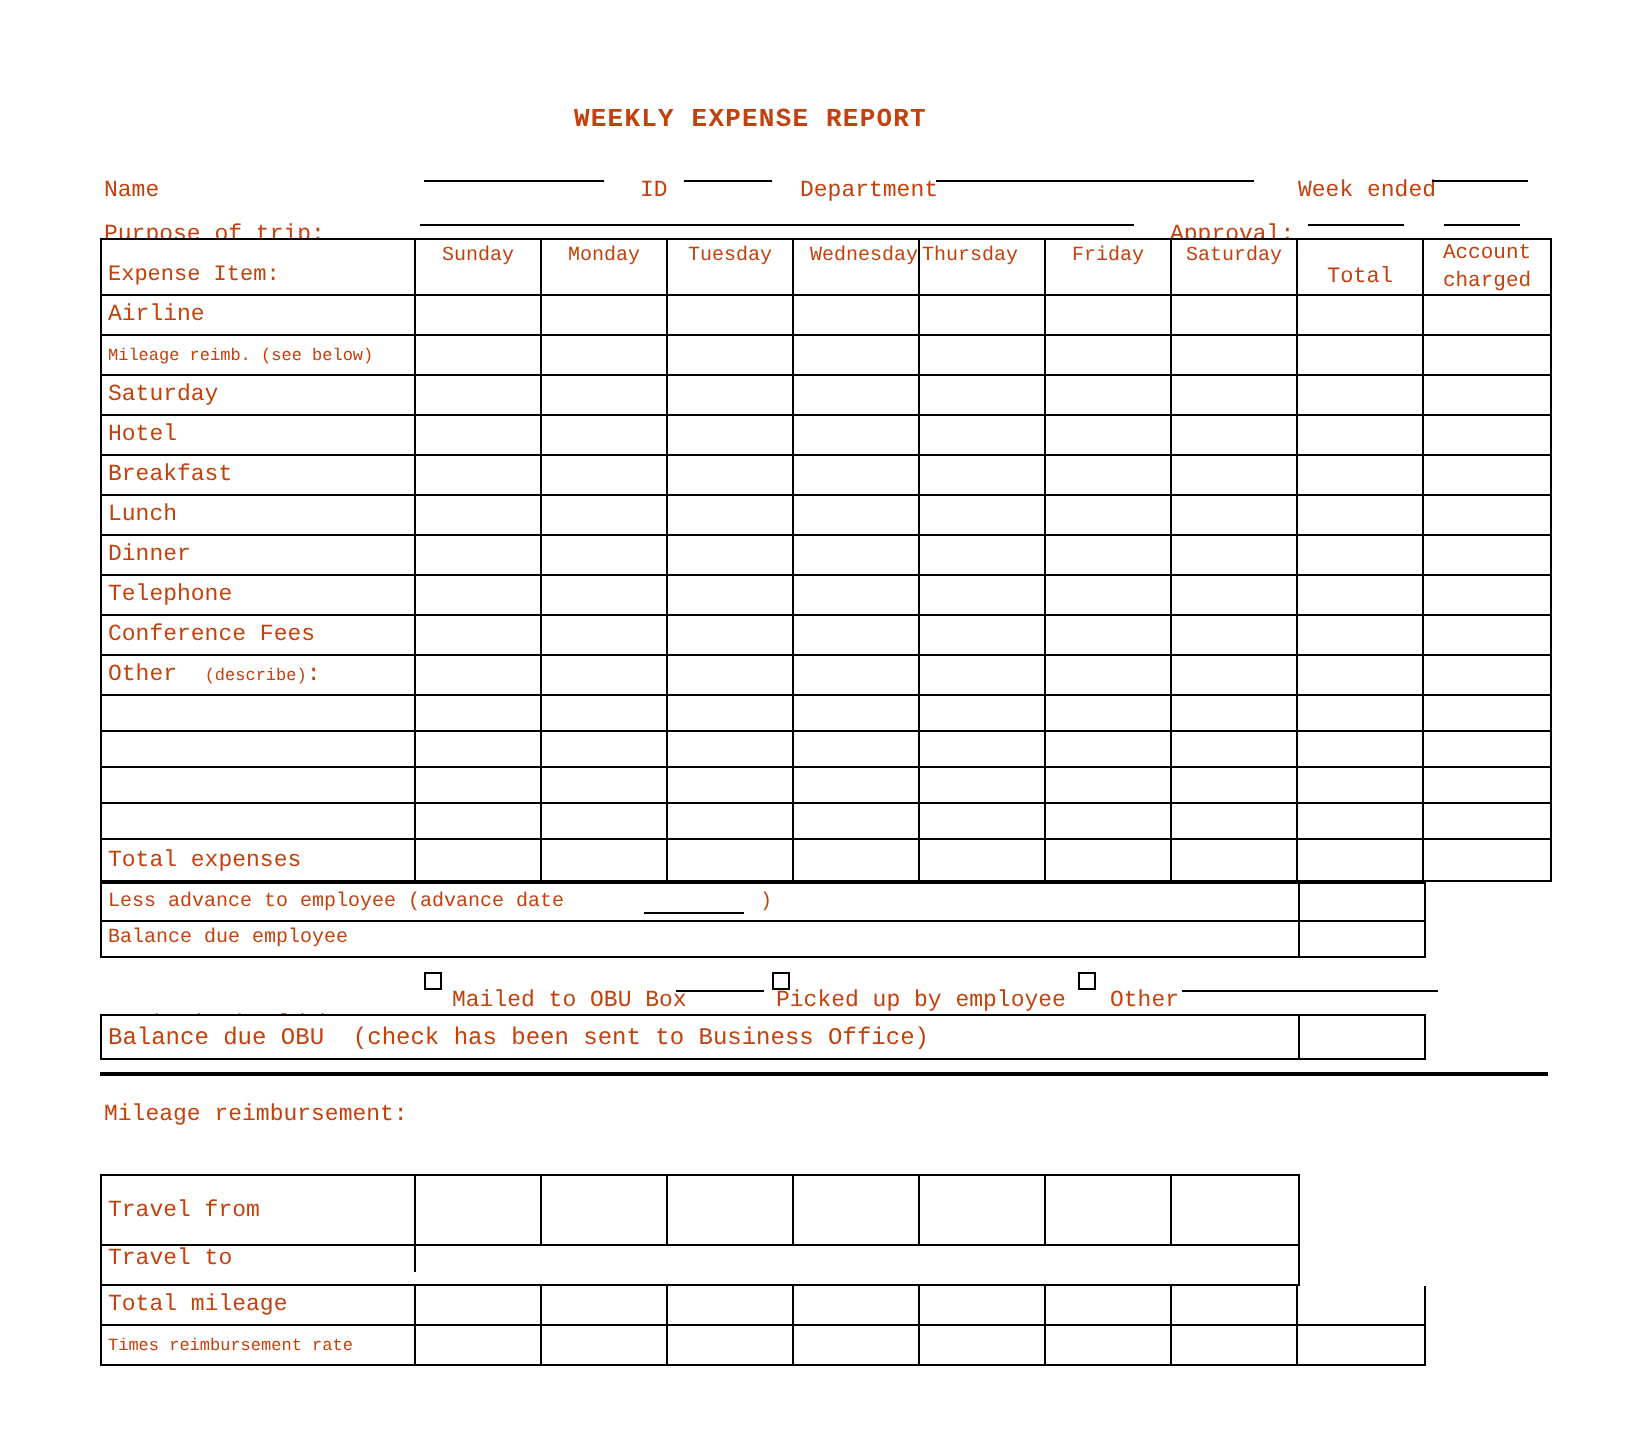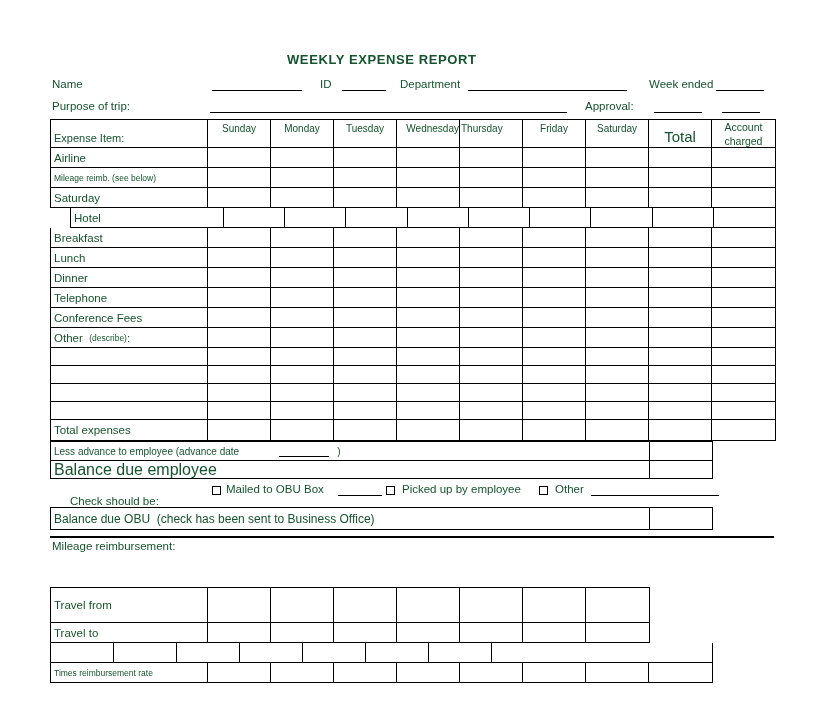--- a/index.html
+++ b/index.html
@@ -1,47 +1,47 @@
 <!DOCTYPE html>
 <html><head>
 <meta charset="utf-8">
 <style>
   html,body{margin:0;padding:0;background:#fff;}
   .page{
     position:relative;width:817px;height:720px;background:#fff;
-    font-family:Liberation Sans, sans-serif;color:#14532d;overflow:hidden;
+    font-family:Liberation Mono, monospace;color:#c2410c;overflow:hidden;
   }
   .abs{position:absolute;white-space:nowrap;}
-  .lbl{font-size:11.5px;}
+  .lbl{font-size:11.5px;margin-top:11px;}
   .title{font-size:13px;font-weight:bold;letter-spacing:0.6px;}
   .blank{position:absolute;height:13px;border-bottom:1px solid #000;}
   
   .t-row{display:flex;border-left:1px solid #000;border-right:1px solid #000;border-bottom:1px solid #000;box-sizing:border-box;background:#fff;}
   .t-row-first{border-top:1px solid #000;}
   .cell{box-sizing:border-box;border-right:1px solid #000;overflow:visible;}
   .cell.no-r{border-right:none;}
   .label-cell{width:157px;display:flex;align-items:center;padding-left:3px;}
   .item-label{font-size:11.5px;}
   .item-label.small{font-size:8.5px;}
   .small-inline{font-size:8.5px;}
   .blank-cell{width:63px;}
   #expense-table{position:absolute;left:50px;top:119px;width:726px;}
   .header-row{height:29px;}
   .item-header{align-items:flex-end;padding-bottom:3px;font-size:11px;}
   .day-cell{width:63px;display:flex;align-items:flex-start;justify-content:center;padding-top:3px;font-size:10px;white-space:nowrap;}
   .day-wed{justify-content:flex-end;z-index:2;}
   .day-thu{justify-content:flex-start;padding-left:1px;}
-  .total-hcell{width:63px;display:flex;align-items:flex-end;justify-content:center;padding-bottom:2px;font-size:15px;}
+  .total-hcell{width:63px;display:flex;align-items:flex-end;justify-content:center;padding-bottom:2px;font-size:11px;}
   .account-hcell{width:63px;display:flex;flex-direction:column;align-items:center;padding-top:2px;font-size:10.5px;line-height:11px;justify-content:space-between;}
   
   .bar-row{position:absolute;left:50px;width:663px;border:1px solid #000;display:flex;box-sizing:border-box;background:#fff;}
   .bar-main{flex:1;display:flex;align-items:center;padding-left:3px;overflow:hidden;}
   .bar-total{width:63px;border-left:1px solid #000;box-sizing:border-box;}
   .advance-text{font-size:10px;}
-  .bar-text{font-size:16px;}
+  .bar-text{font-size:10px;}
   .obu-text{font-size:12px;white-space:pre;}
   .blank-inline{display:inline-block;height:11px;border-bottom:1px solid #000;}
   .checkbox{position:absolute;width:9px;height:9px;border:1px solid #000;box-sizing:border-box;background:#fff;}
   .divider{position:absolute;left:50px;width:724px;height:2px;background:#000;}
   #mileage-table{position:absolute;left:50px;top:556px;width:663px;}
   .m-row{width:600px;}
   .m-row.wide{width:663px;}
 </style>
 </head>
 <body>
@@ -111,21 +111,21 @@
           <div class="cell blank-cell"></div>
           <div class="cell blank-cell"></div>
           <div class="cell blank-cell"></div>
           <div class="cell blank-cell"></div>
           <div class="cell blank-cell"></div>
           <div class="cell blank-cell"></div>
           <div class="cell blank-cell"></div>
           <div class="cell blank-cell"></div>
           <div class="cell blank-cell no-r"></div>
         </div>
-        <div class="t-row" style="height: 20px; margin-left: 20px;">
+        <div class="t-row" style="height: 20px;">
           <div class="cell label-cell item-label">Hotel</div>
           <div class="cell blank-cell"></div>
           <div class="cell blank-cell"></div>
           <div class="cell blank-cell"></div>
           <div class="cell blank-cell"></div>
           <div class="cell blank-cell"></div>
           <div class="cell blank-cell"></div>
           <div class="cell blank-cell"></div>
           <div class="cell blank-cell"></div>
           <div class="cell blank-cell no-r"></div>
@@ -283,21 +283,21 @@
       <span class="bar-text">Balance due employee</span>
     </div>
     <div class="bar-total"></div>
   </div>
 
   <span class="abs lbl" style="left:70px;top:495px;">Check should be:</span>
   <span class="checkbox" style="left:212px;top:486px;"></span>
   <span class="abs lbl" style="left:226px;top:483px;">Mailed to OBU Box</span>
   <span class="blank" style="left:338px;top:482px;width:44px;"></span>
   <span class="checkbox" style="left:386px;top:486px;"></span>
-  <span class="abs lbl" style="left:402px;top:483px;">Picked up by employee</span>
+  <span class="abs lbl" style="left:388px;top:483px;">Picked up by employee</span>
   <span class="checkbox" style="left:539px;top:486px;"></span>
   <span class="abs lbl" style="left:555px;top:483px;">Other</span>
   <span class="blank" style="left:591px;top:482px;width:128px;"></span>
 
   <div class="bar-row" style="top:507px;height:23px;">
     <div class="bar-main">
       <span class="obu-text">Balance due OBU  (check has been sent to Business Office)</span>
     </div>
     <div class="bar-total"></div>
   </div>
@@ -310,31 +310,32 @@
         <div class="t-row m-row t-row-first" style="height: 36px; margin-top: 31px;">
           <div class="cell label-cell item-label">Travel from</div>
           <div class="cell blank-cell"></div>
           <div class="cell blank-cell"></div>
           <div class="cell blank-cell"></div>
           <div class="cell blank-cell"></div>
           <div class="cell blank-cell"></div>
           <div class="cell blank-cell"></div>
           <div class="cell blank-cell no-r"></div>
         </div>
-        <div class="t-row m-row" style="height: 20px;">
+        <div class="t-row m-row" style="height: 20px; flex-direction: column;">
           <div class="cell label-cell item-label">Travel to</div>
           <div class="cell blank-cell"></div>
           <div class="cell blank-cell"></div>
           <div class="cell blank-cell"></div>
           <div class="cell blank-cell"></div>
           <div class="cell blank-cell"></div>
           <div class="cell blank-cell"></div>
           <div class="cell blank-cell no-r"></div>
         </div>
         <div class="t-row m-row wide" style="height: 20px;">
+          <div class="cell label-cell item-label">Total mileage</div>
           <div class="cell blank-cell"></div>
           <div class="cell blank-cell"></div>
           <div class="cell blank-cell"></div>
           <div class="cell blank-cell"></div>
           <div class="cell blank-cell"></div>
           <div class="cell blank-cell"></div>
           <div class="cell blank-cell"></div>
           <div class="cell blank-cell no-r"></div>
         </div>
         <div class="t-row m-row wide" style="height: 20px;">

